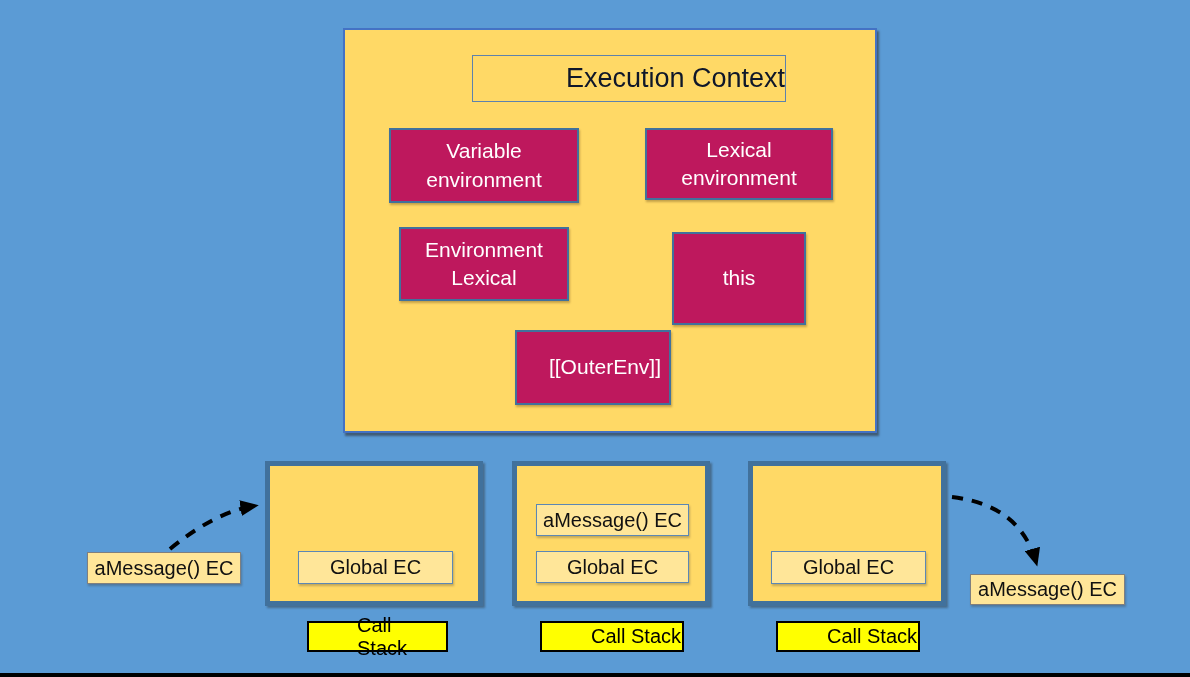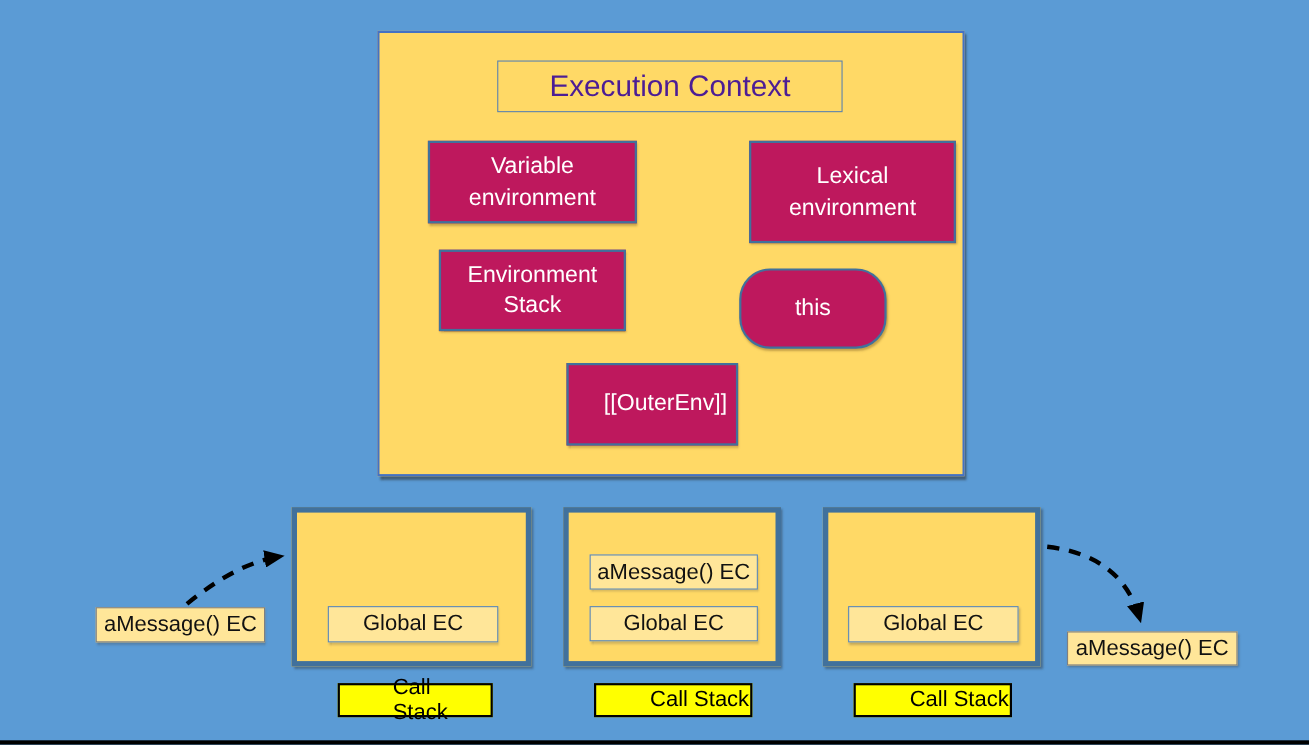--- a/index.html
+++ b/index.html
@@ -20,45 +20,45 @@
     position: absolute;
     left: 343px; top: 28px;
     width: 534px; height: 405px;
     box-sizing: border-box;
     background: #FFD966;
     border: 2px solid #4472C4;
     box-shadow: 2px 3px 2px rgba(40,40,40,0.55);
   }
   .title-box {
     position: absolute;
-    left: 107px; top: 25px;
+    left: 127px; top: 25px;
     width: 314px; height: 47px;
     box-sizing: border-box;
     background: #FFD966;
     border: 1px solid #5d82ad;
-    display: flex; align-items: center; justify-content: center;
+    display: flex; align-items: center; justify-content: flex-end;
     font-size: 27px;
-    color: #4c1d95;
+    color: #0f172a;
   }
   .orange-box {
     position: absolute;
     box-sizing: border-box;
     background: #be185d;
     border: 2px solid #41719C;
     display: flex; align-items: center; justify-content: center;
     text-align: center;
     color: #ffffff;
     font-size: 21px;
     line-height: 1.35;
     box-shadow: 1px 2px 2px rgba(90,60,20,0.35);
   }
   .ob-variable { left: 44px;  top: 98px;  width: 190px; height: 75px; }
-  .ob-lexical  { left: 300px; top: 98px;  width: 188px; height: 93px; margin-left: 36px; }
+  .ob-lexical  { left: 300px; top: 98px;  width: 188px; height: 72px; }
   .ob-record   { left: 54px;  top: 197px; width: 170px; height: 74px; }
-  .ob-this     { left: 327px; top: 214px; width: 134px; height: 73px; border-radius: 28px; }
+  .ob-this     { left: 327px; top: 202px; width: 134px; height: 93px; }
   .ob-outer    { left: 170px; top: 300px; width: 156px; height: 75px; justify-content: flex-end; }
   .orange-box span { display: block; padding: 0 8px; }
 
   
   .stack {
     position: absolute;
     box-sizing: border-box;
     background: #FFD966;
     border: 5px solid #41719C;
     box-shadow: 2px 2px 2px rgba(40,40,40,0.4);
@@ -131,21 +131,21 @@
     <div class="title-box">
       <span>Execution Context</span>
     </div>
     <div class="orange-box ob-variable">
       <span>Variable environment</span>
     </div>
     <div class="orange-box ob-lexical">
       <span>Lexical environment</span>
     </div>
     <div class="orange-box ob-record">
-      <span>Environment Stack</span>
+      <span>Environment Lexical</span>
     </div>
     <div class="orange-box ob-this">
       <span>this</span>
     </div>
     <div class="orange-box ob-outer">
       <span>[[OuterEnv]]</span>
     </div>
   </section>
 
   <div class="float-ec fe-left">

